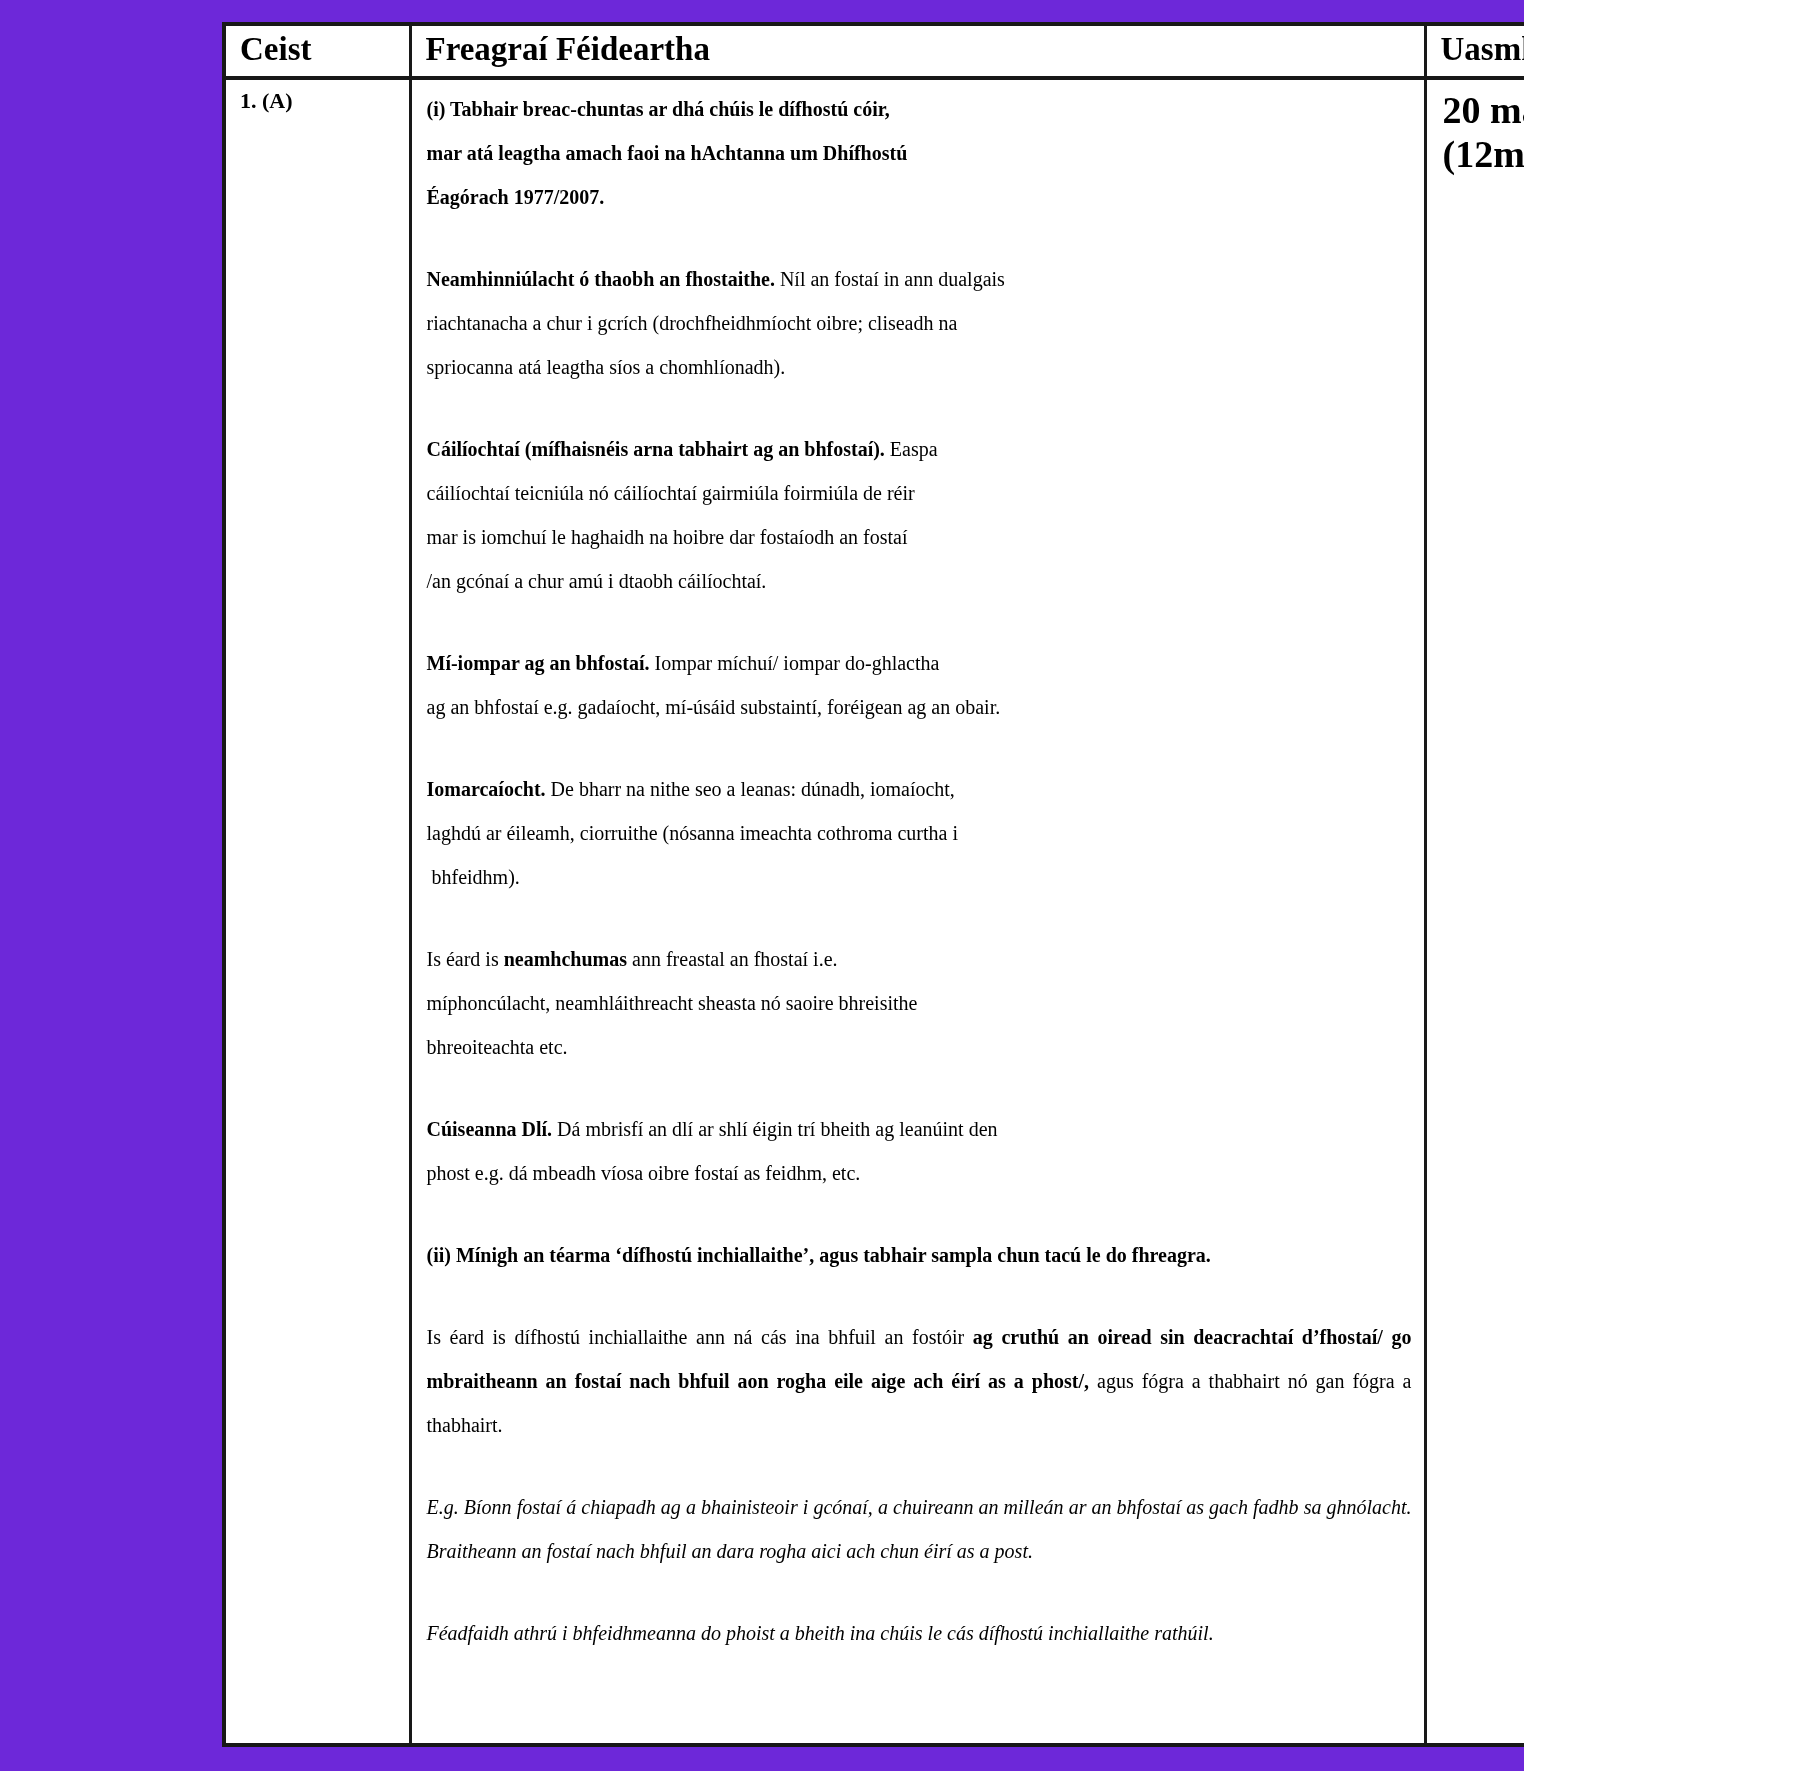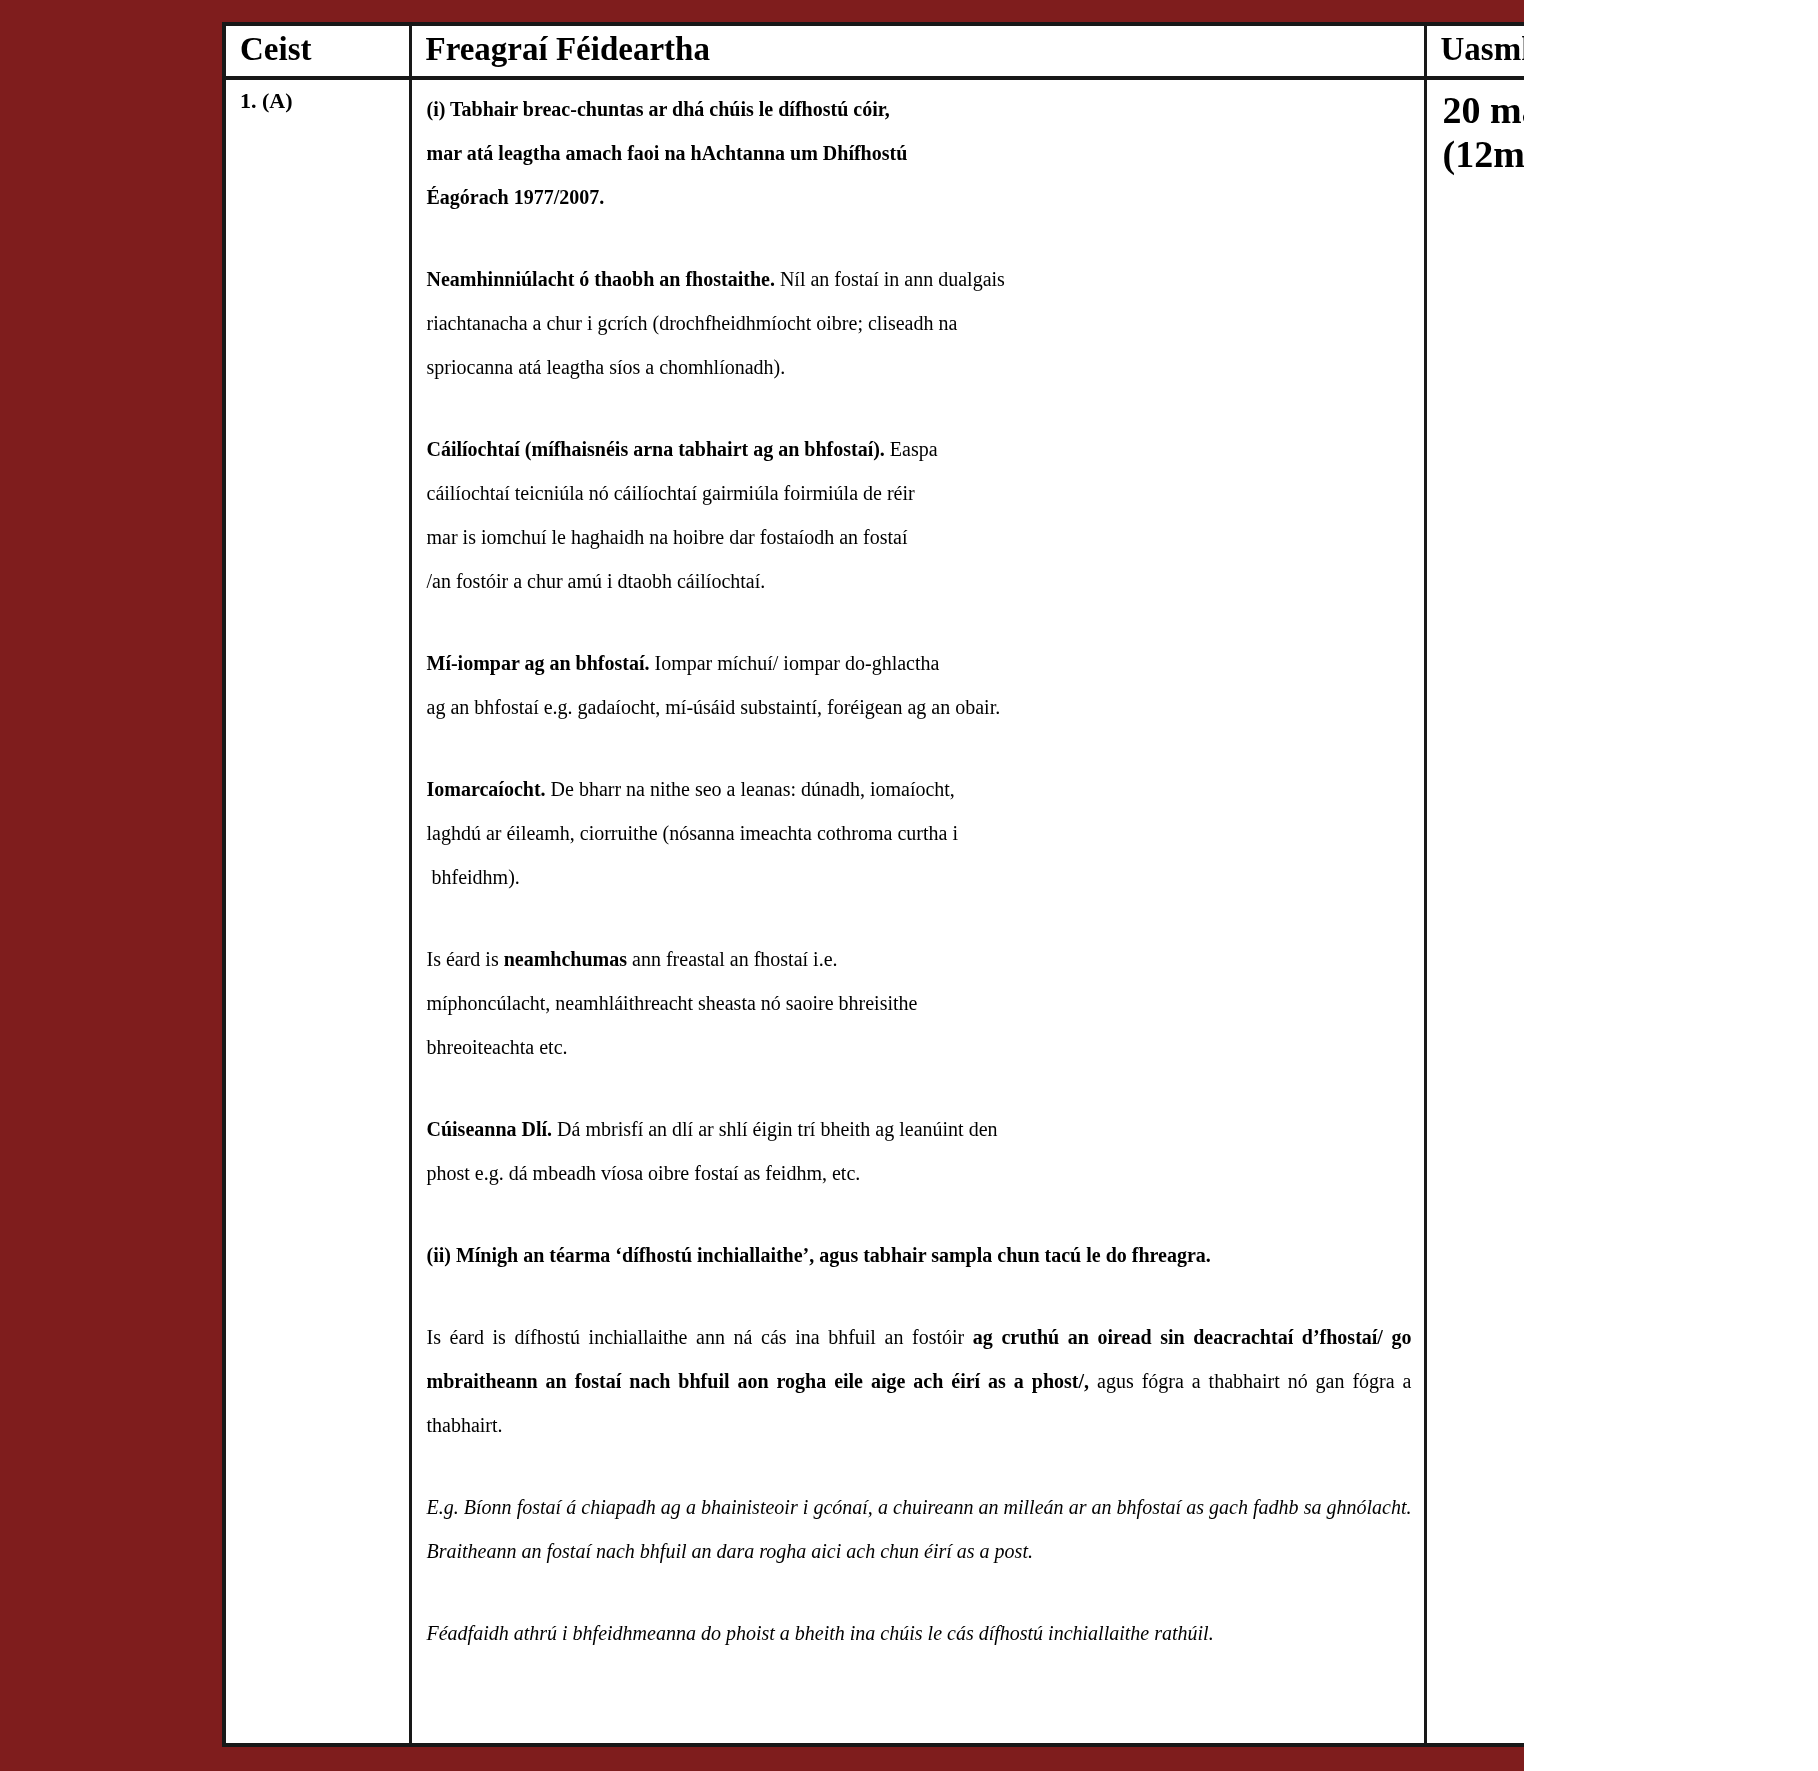--- a/index.html
+++ b/index.html
@@ -6,21 +6,21 @@
     margin: 0;
     padding: 0;
     background: #ffffff;
     color: #000000;
     font-family: "Liberation Serif", "DejaVu Serif", serif;
   }
   .page {
     position: relative;
     width: 1524px;
     height: 1771px;
-    background: #7f1d1d;
+    background: #6d28d9;
     overflow: hidden;
   }
   table.marking-table {
     position: absolute;
     left: 222px;
     top: 22px;
     width: 1488px;
     height: 1725px;
     border-collapse: collapse;
     table-layout: fixed;
@@ -93,21 +93,21 @@
       <td class="answer-cell">
             <p class="para align-left"><span class="b">(i) Tabhair breac-chuntas ar dhá chúis le dífhostú cóir,
 mar atá leagtha amach faoi na hAchtanna um Dhífhostú
 Éagórach 1977/2007.</span></p>
             <p class="para align-left"><span class="b">Neamhinniúlacht ó thaobh an fhostaithe. </span><span>Níl an fostaí in ann dualgais
 riachtanacha a chur i gcrích (drochfheidhmíocht oibre; cliseadh na
 spriocanna atá leagtha síos a chomhlíonadh).</span></p>
             <p class="para align-left"><span class="b">Cáilíochtaí (mífhaisnéis arna tabhairt ag an bhfostaí). </span><span>Easpa
 cáilíochtaí teicniúla nó cáilíochtaí gairmiúla foirmiúla de réir
 mar is iomchuí le haghaidh na hoibre dar fostaíodh an fostaí
-/an fostóir a chur amú i dtaobh cáilíochtaí.</span></p>
+/an gcónaí a chur amú i dtaobh cáilíochtaí.</span></p>
             <p class="para align-left"><span class="b">Mí-iompar ag an bhfostaí. </span><span>Iompar míchuí/ iompar do-ghlactha
 ag an bhfostaí e.g. gadaíocht, mí-úsáid substaintí, foréigean ag an obair.</span></p>
             <p class="para align-left"><span class="b">Iomarcaíocht. </span><span>De bharr na nithe seo a leanas: dúnadh, iomaíocht,
 laghdú ar éileamh, ciorruithe (nósanna imeachta cothroma curtha i
  bhfeidhm).</span></p>
             <p class="para align-left"><span>Is éard is </span><span class="b">neamhchumas</span><span> ann freastal an fhostaí i.e.
 míphoncúlacht, neamhláithreacht sheasta nó saoire bhreisithe
 bhreoiteachta etc.</span></p>
             <p class="para align-left"><span class="b">Cúiseanna Dlí. </span><span>Dá mbrisfí an dlí ar shlí éigin trí bheith ag leanúint den
 phost e.g. dá mbeadh víosa oibre fostaí as feidhm, etc.</span></p>

